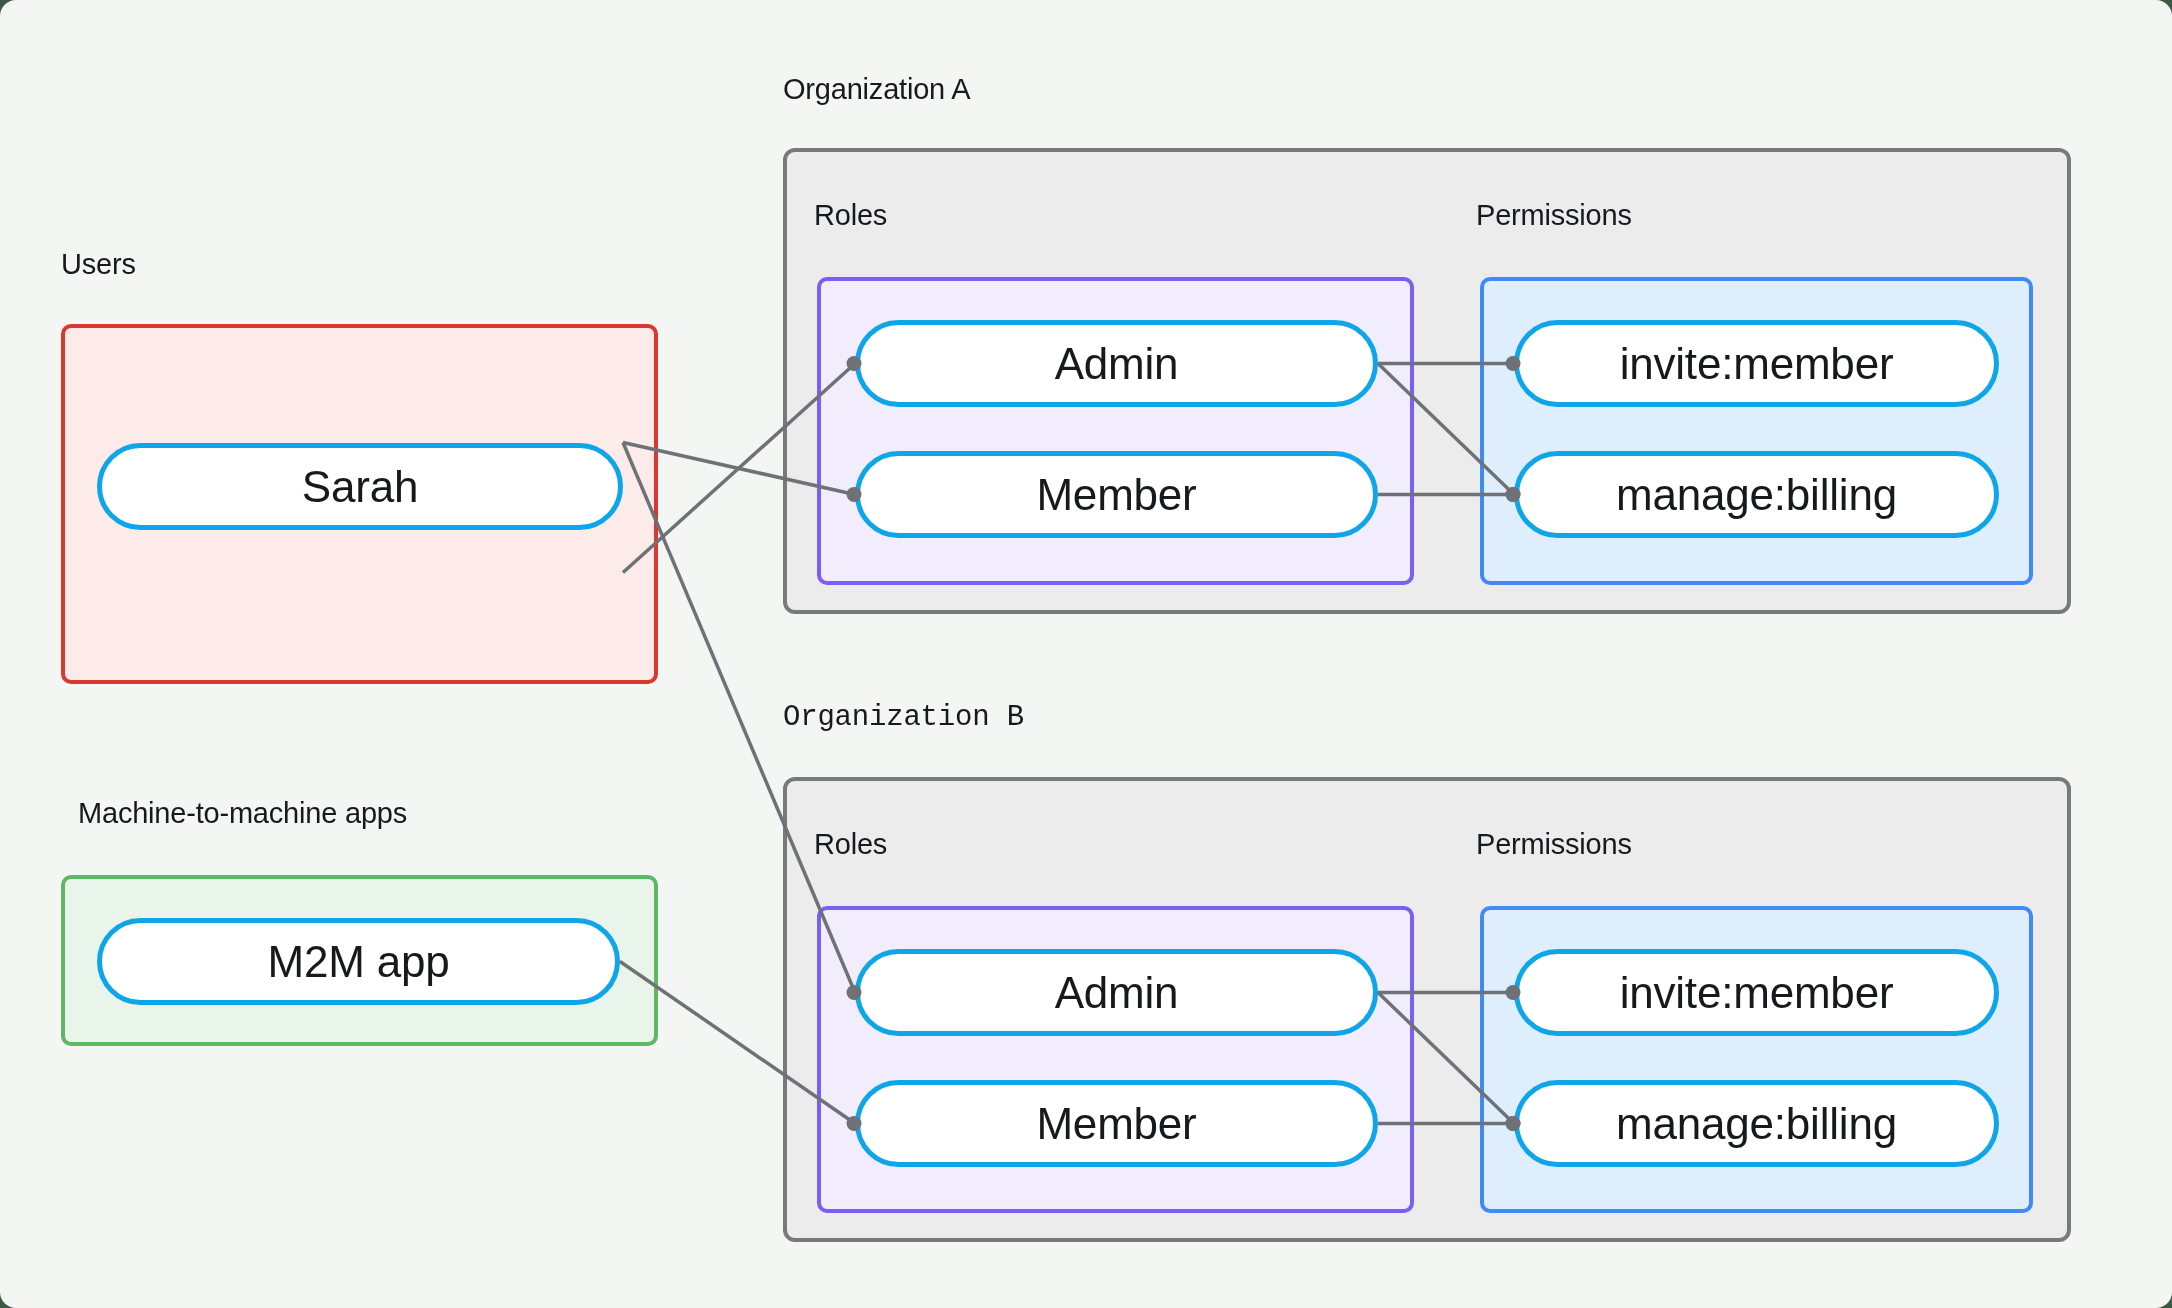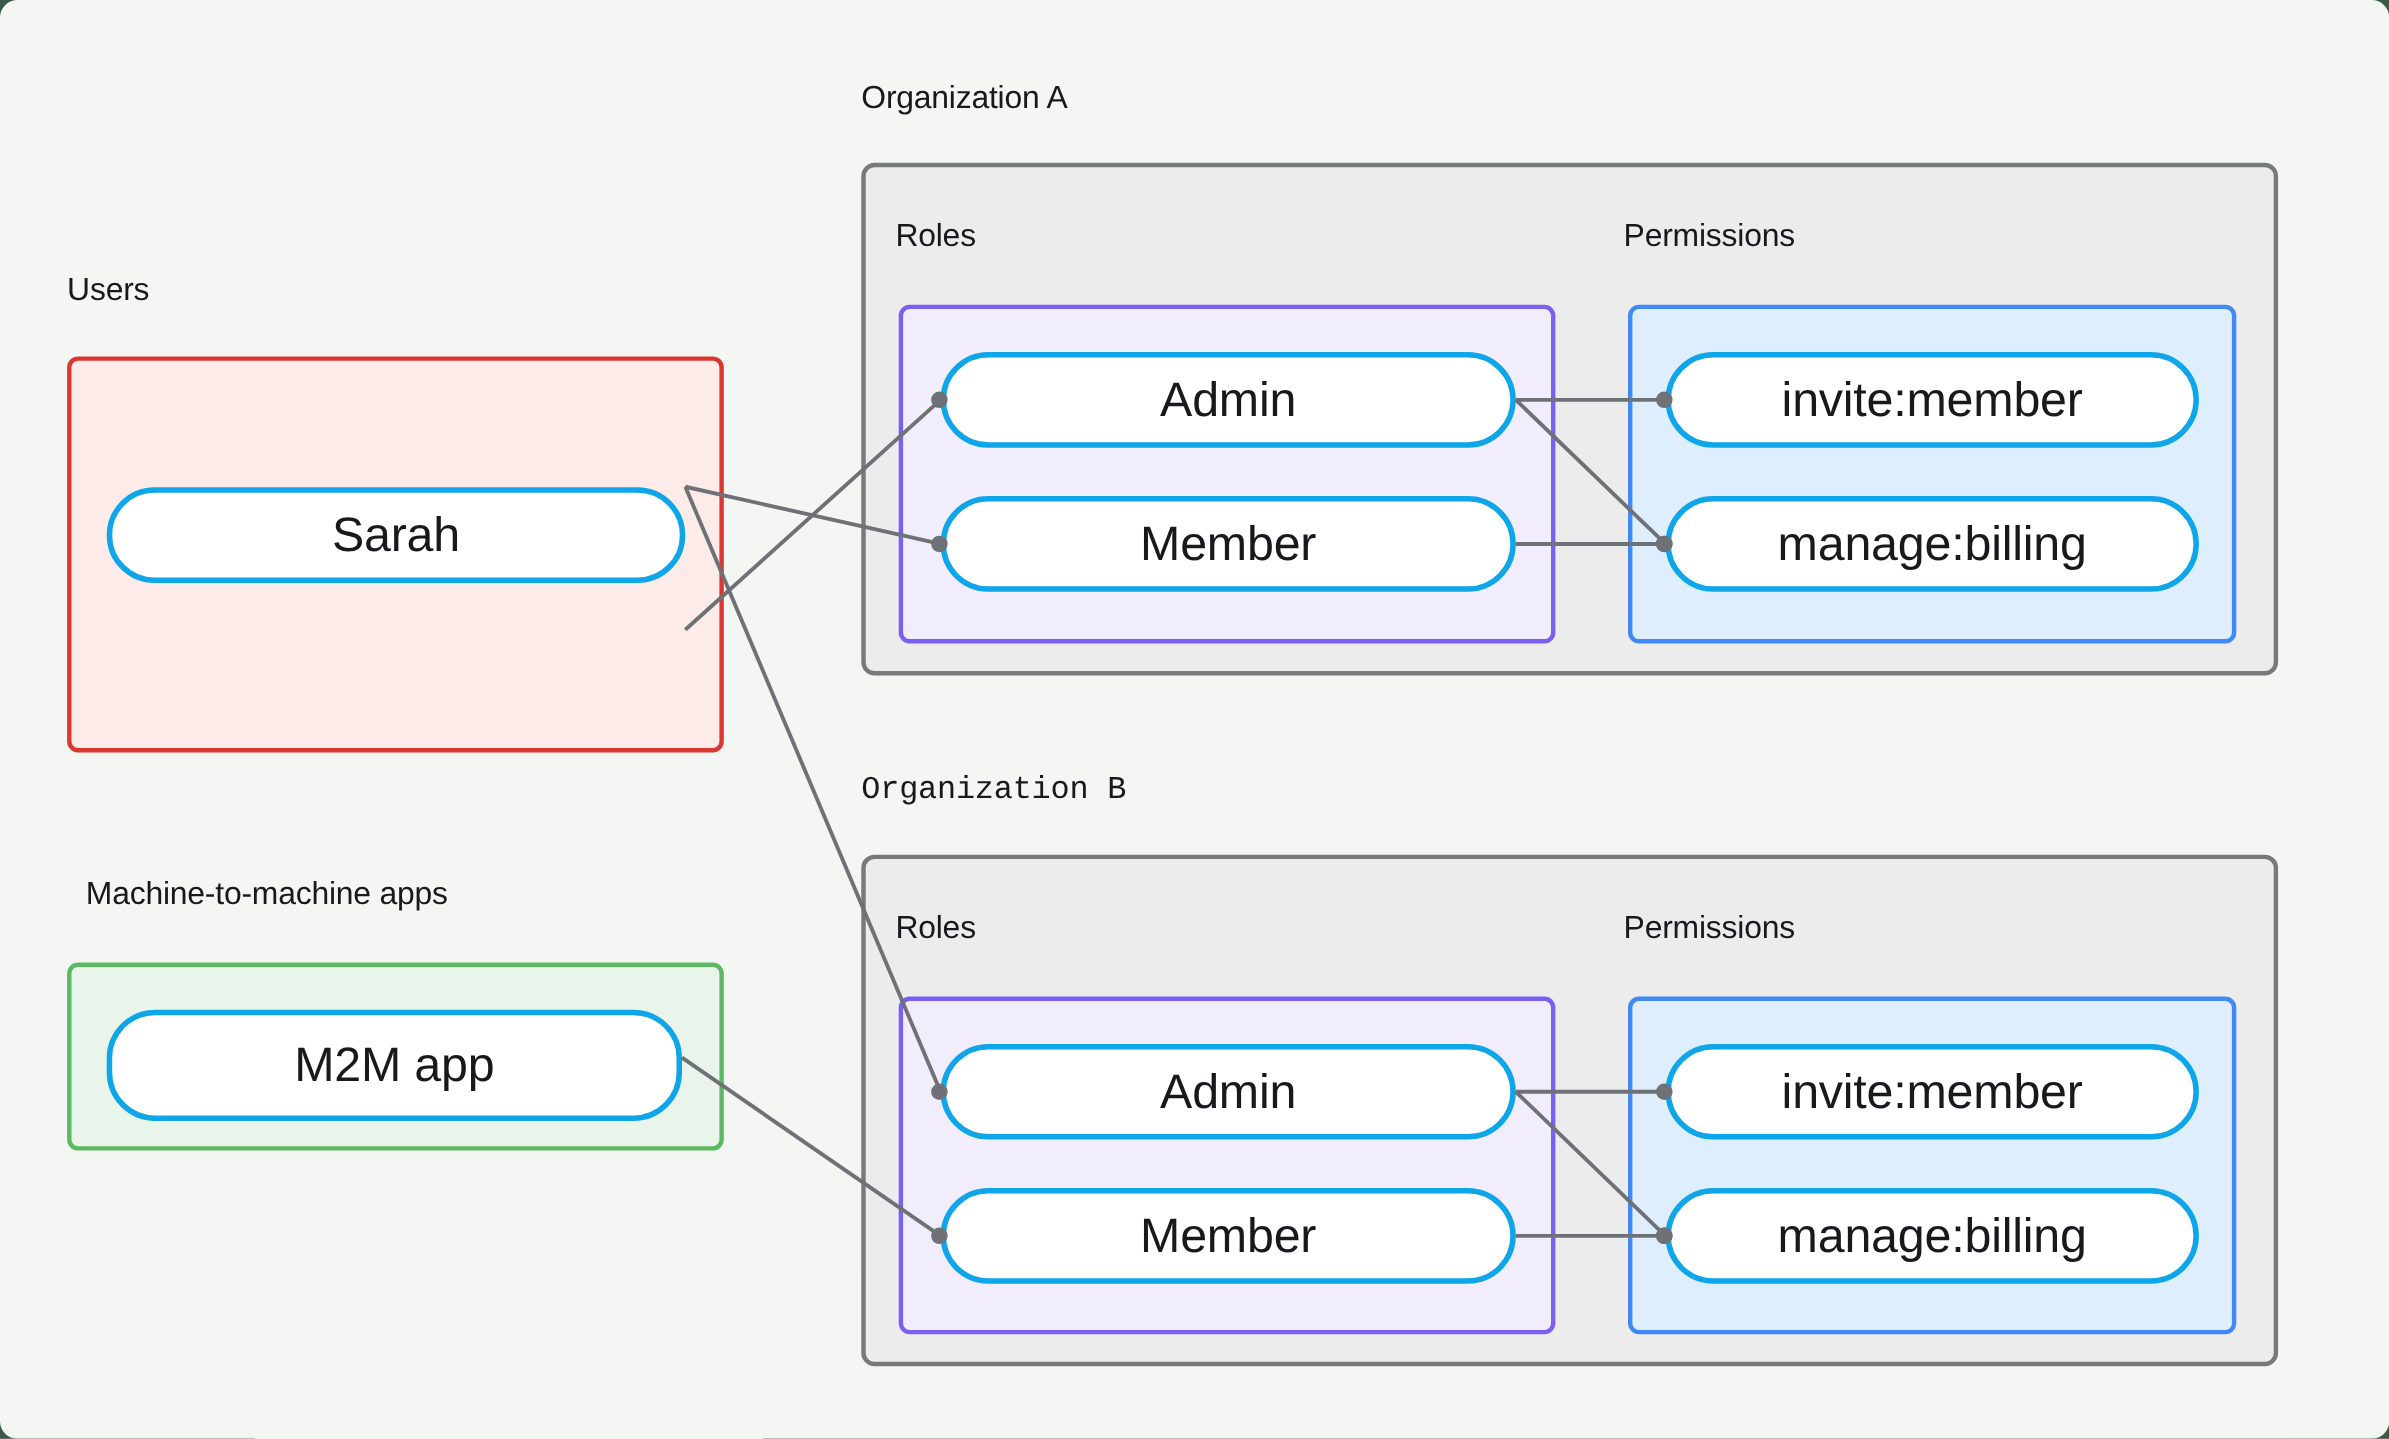--- a/index.html
+++ b/index.html
@@ -51,21 +51,21 @@
     background:#ffffff;
     border:5px solid #0ea5e9;
     border-radius:44px;
     display:flex; align-items:center; justify-content:center;
     font-size:44px; color:#17191c;
     z-index:2;
     letter-spacing:-0.2px;
   }
   #sarah        { left:97px;   top:399px;  width:526px; height:87px;margin-top:44px; }
   #john         { left:97px;   top:529px;  width:526px; height:87px; }
-  #m2m-app      { left:97px;   top:918px;  width:523px; height:101px; }
+  #m2m-app      { left:97px;   top:918px;  width:523px; height:87px; }
   #org-a        { left:783px;  top:148px;  width:1288px; height:466px; }
   #org-b        { left:783px;  top:777px;  width:1288px; height:465px; }
   #org-a-admin  { left:855px;  top:320px;  width:523px; height:87px; }
   #org-a-member { left:855px;  top:451px;  width:523px; height:87px; }
   #org-a-invite { left:1514px; top:320px;  width:485px; height:87px; }
   #org-a-manage { left:1514px; top:451px;  width:485px; height:87px; }
   #org-b-admin  { left:855px;  top:949px;  width:523px; height:87px; }
   #org-b-member { left:855px;  top:1080px; width:523px; height:87px; }
   #org-b-invite { left:1514px; top:949px;  width:485px; height:87px; }
   #org-b-manage { left:1514px; top:1080px; width:485px; height:87px; }

